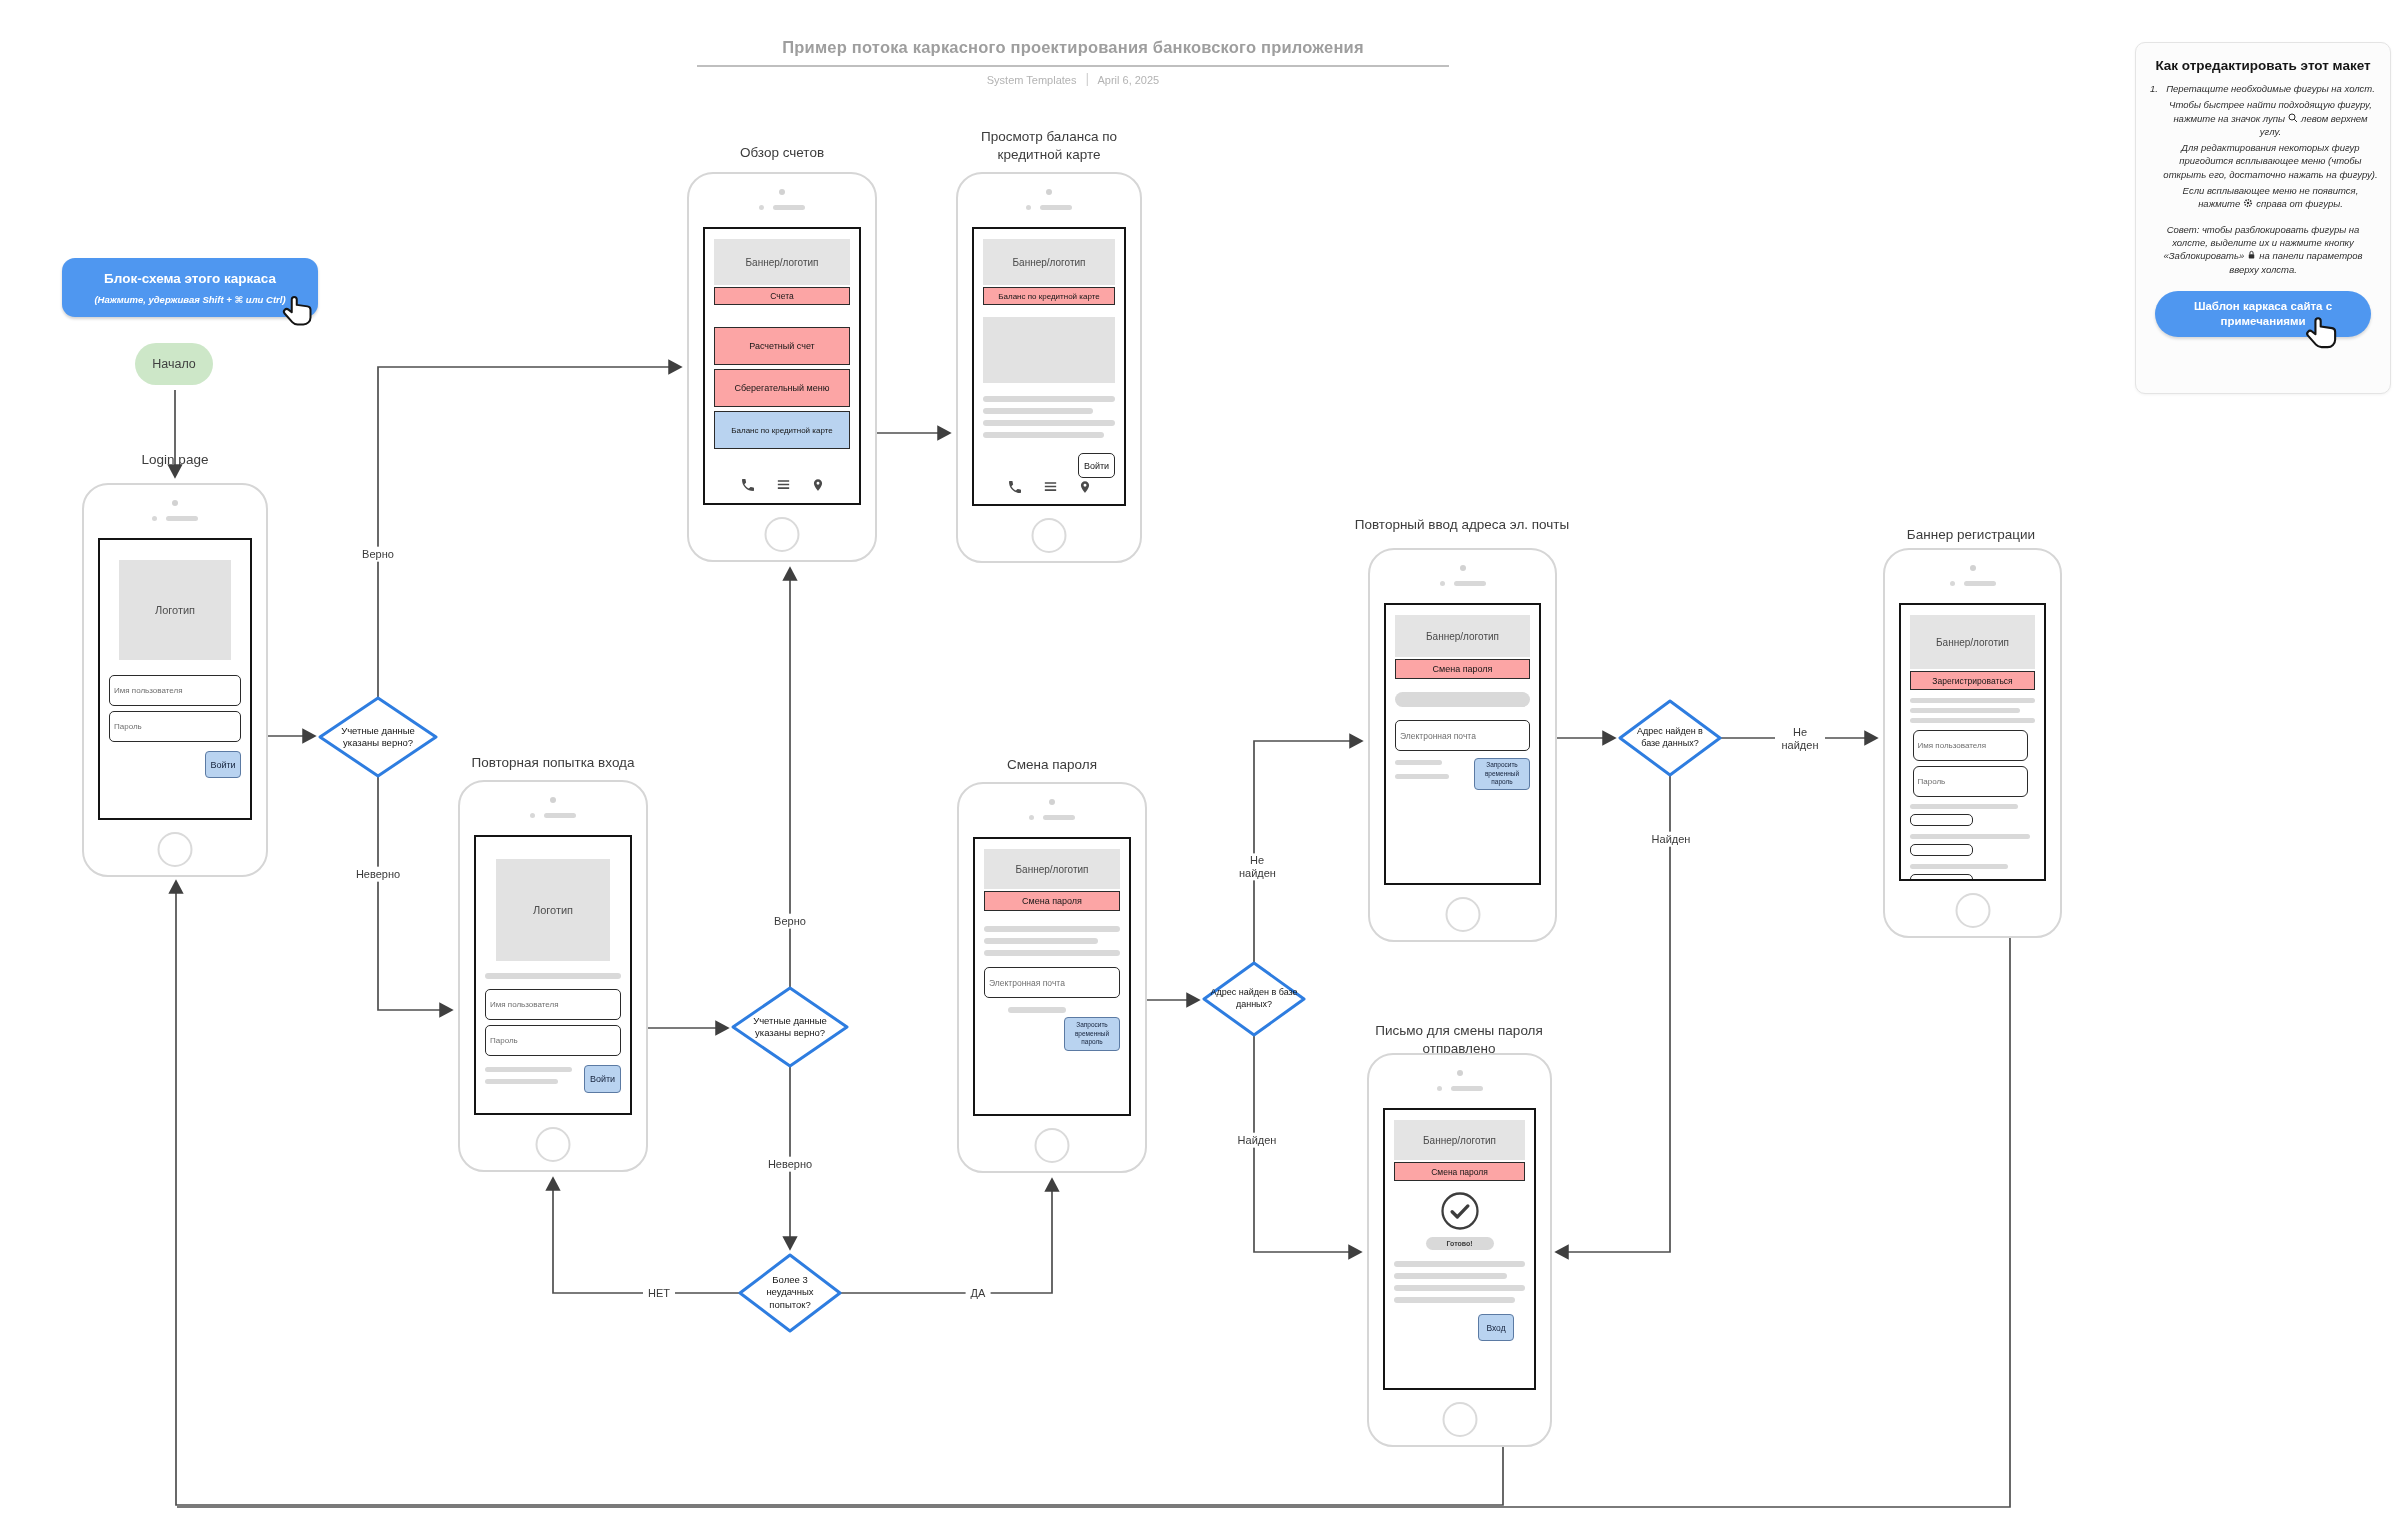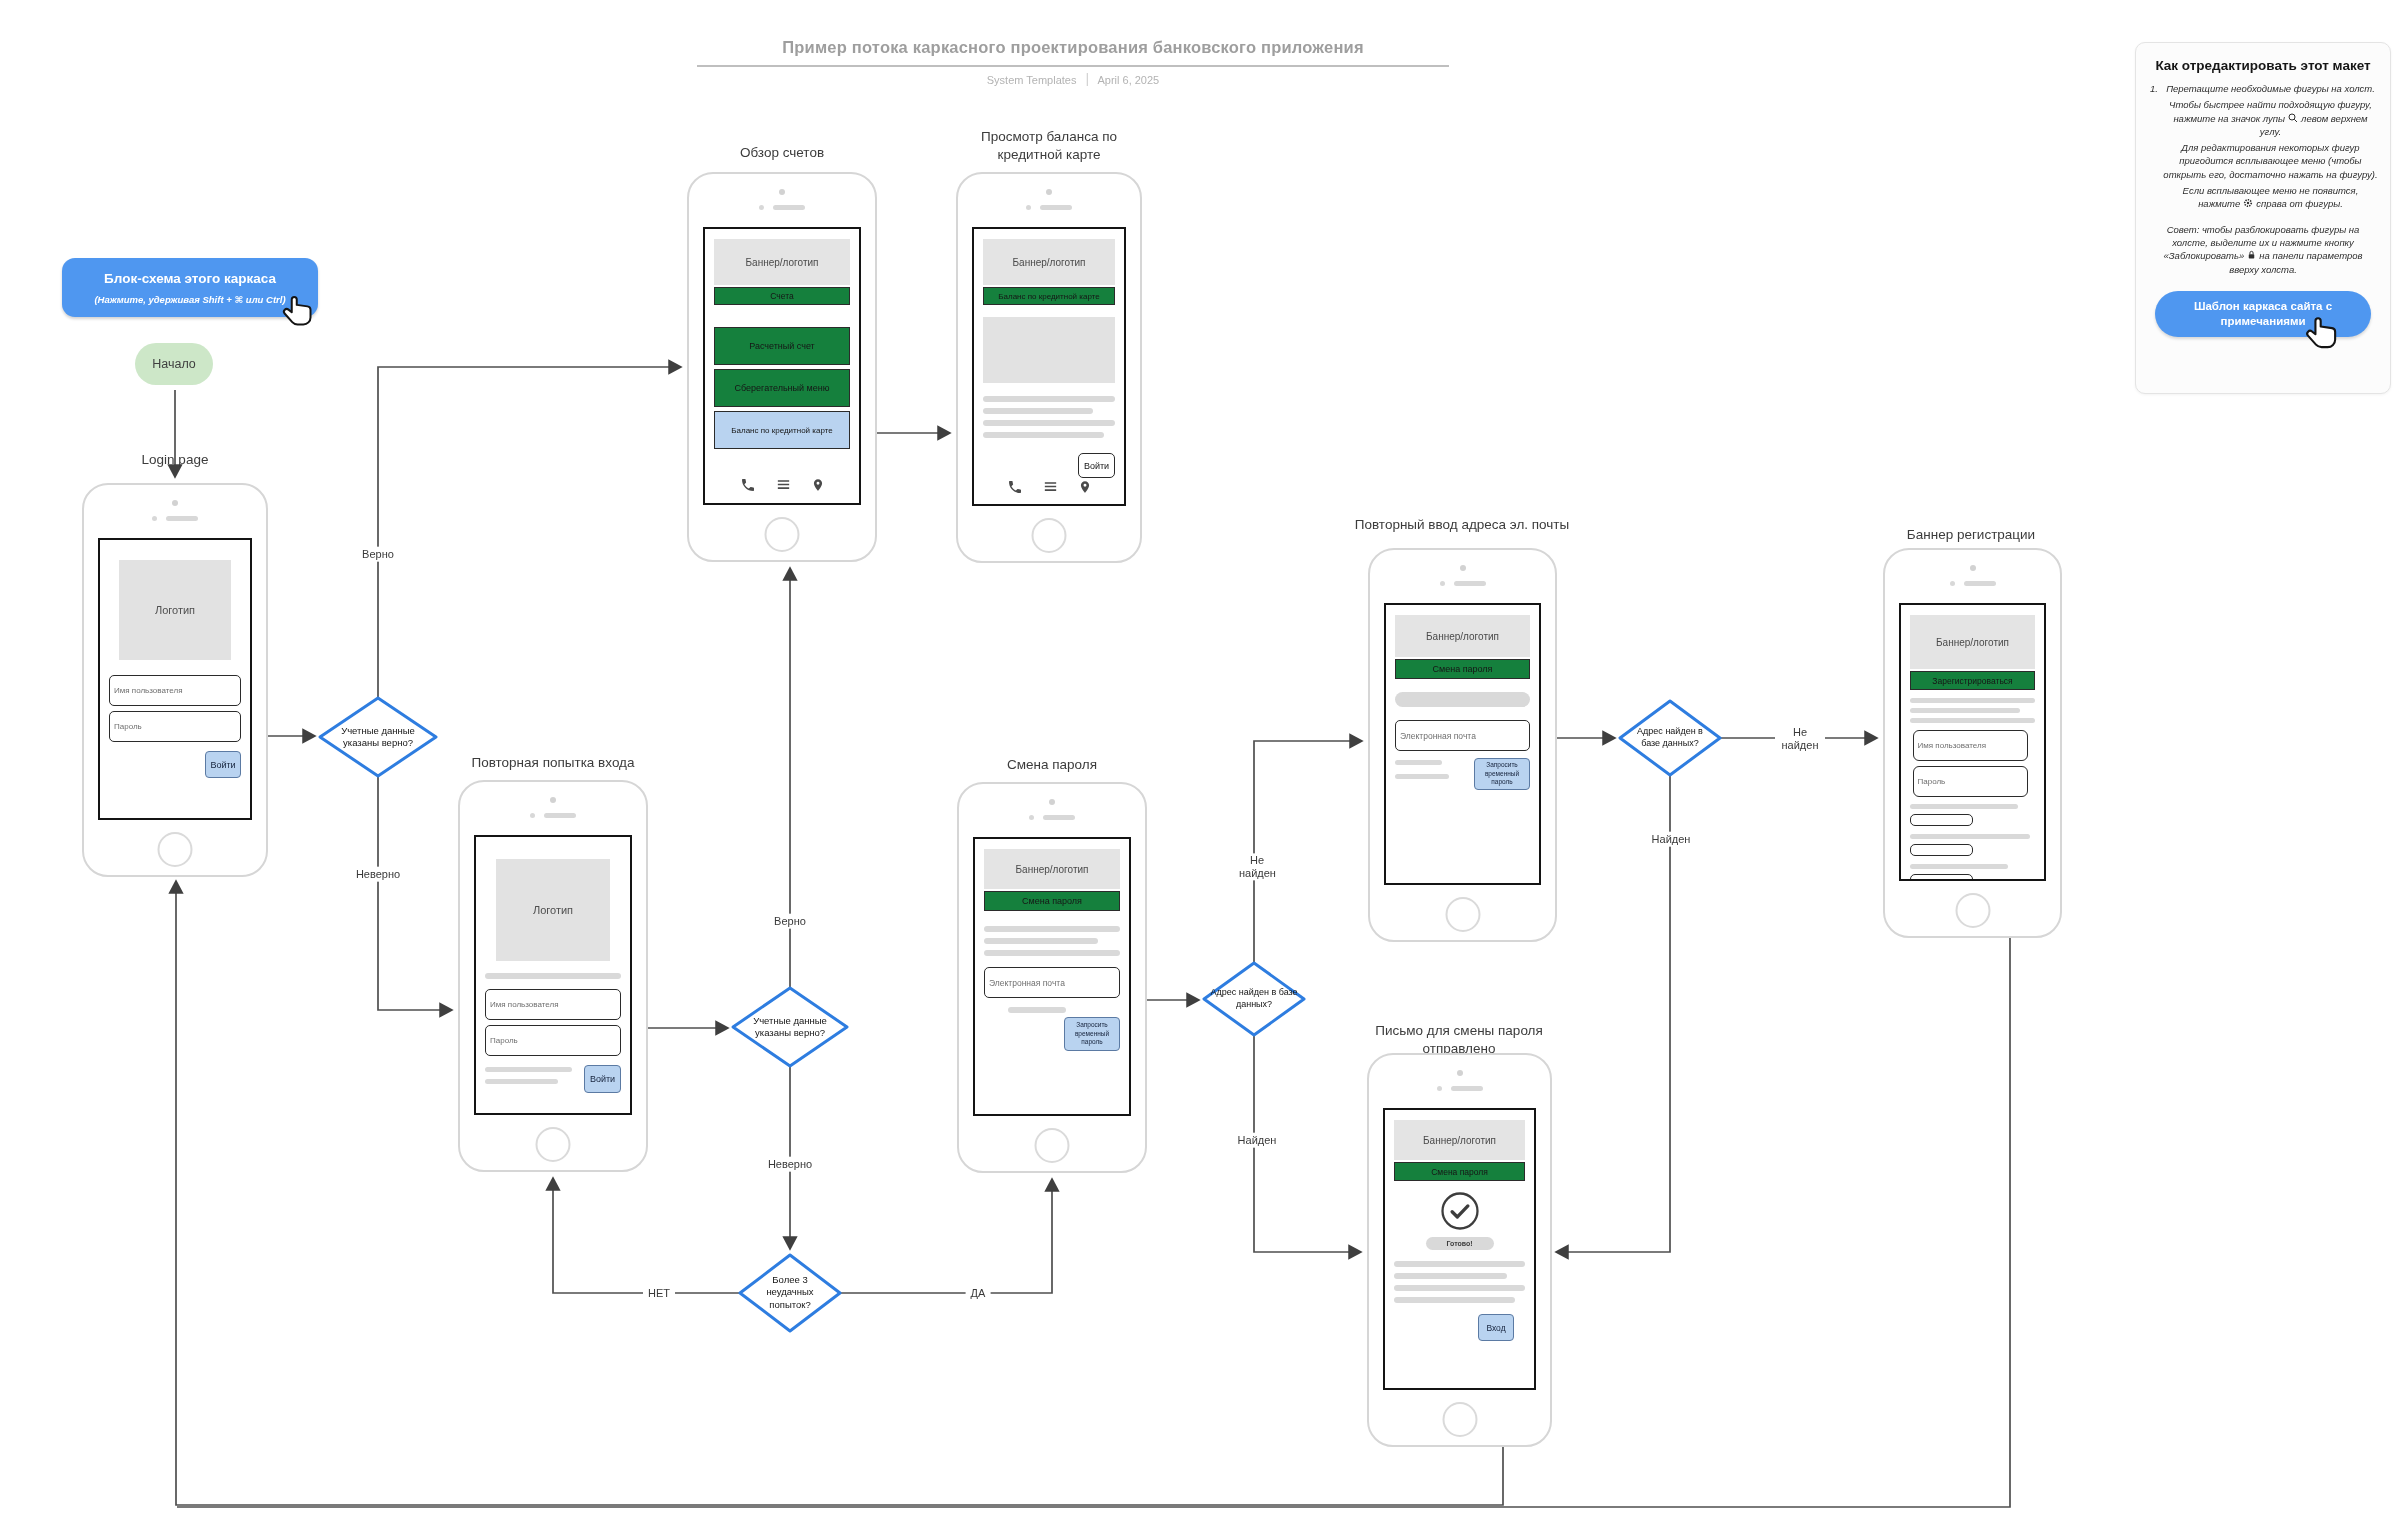--- a/index.html
+++ b/index.html
@@ -37,21 +37,21 @@
   .speaker{position:absolute;top:31px;left:50%;transform:translateX(-50%);display:flex;align-items:center;gap:9px;}
   .speaker .dot{width:5px;height:5px;border-radius:50%;background:#d8d8d8;}
   .speaker .bar{width:32px;height:5px;border-radius:3px;background:#d8d8d8;}
   .home{position:absolute;bottom:8px;left:50%;transform:translateX(-50%);width:35px;height:35px;border:2px solid #dadada;border-radius:50%;box-sizing:border-box;}
   .screen{position:absolute;left:14px;right:14px;top:53px;bottom:55px;border:2.5px solid #141414;background:#fff;
     display:flex;flex-direction:column;padding:10px 9px 7px;box-sizing:border-box;overflow:hidden;}
   .phone-title{position:absolute;transform:translateX(-50%);text-align:center;
     font-size:13.5px;color:#3c3c3c;line-height:1.3;}
   .banner{background:#e4e4e4;display:flex;align-items:center;justify-content:center;
     color:#4a4a4a;font-size:10px;flex:none;}
-  .hbox{border:1px solid #2b2b2b;background:#15803d;display:flex;align-items:center;justify-content:center;
+  .hbox{border:1px solid #2b2b2b;background:#fca5a5;display:flex;align-items:center;justify-content:center;
     font-size:8.5px;color:#161616;flex:none;box-sizing:border-box;}
   .logo-box{background:#e2e2e2;display:flex;align-items:center;justify-content:center;color:#4f4f4f;font-size:11px;flex:none;}
   .gline{background:#d9d9d9;border-radius:3px;height:6px;flex:none;}
   .winput{border:1px solid #2b2b2b;border-radius:5px;height:31px;font-size:8px;color:#666;
     padding:0 4px;background:#fff;width:100%;box-sizing:border-box;font-family:inherit;outline:none;flex:none;}
   .winput::placeholder{color:#6f6f6f;opacity:1;}
   .blue-btn{background:#b9d3f0;border:1px solid #5b7aa3;border-radius:4px;color:#16233c;
     display:flex;align-items:center;justify-content:center;text-align:center;flex:none;box-sizing:border-box;}
   .outline-btn{background:#fff;border:1px solid #2b2b2b;border-radius:5px;color:#161616;
     display:flex;align-items:center;justify-content:center;flex:none;box-sizing:border-box;}

